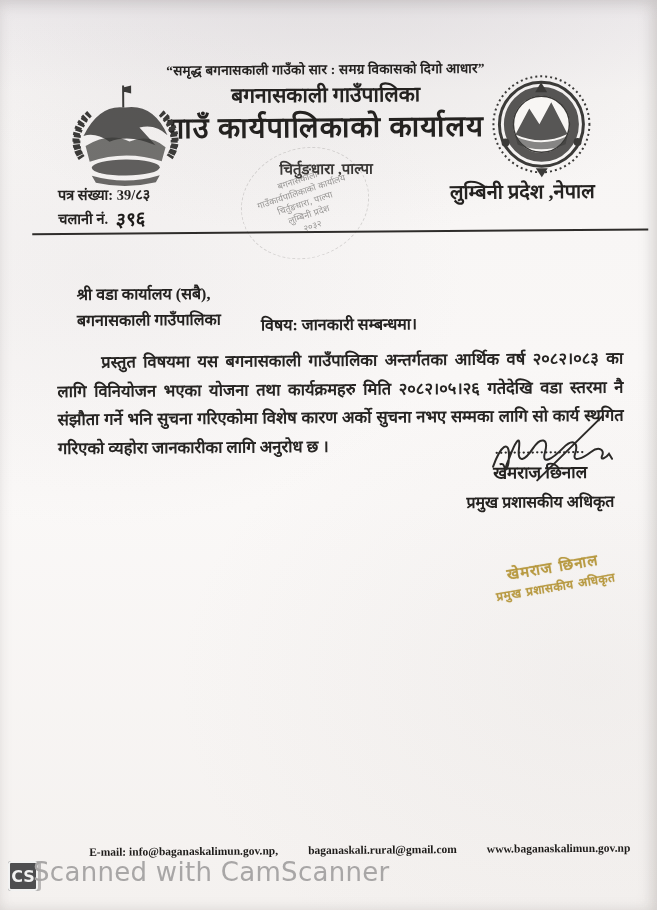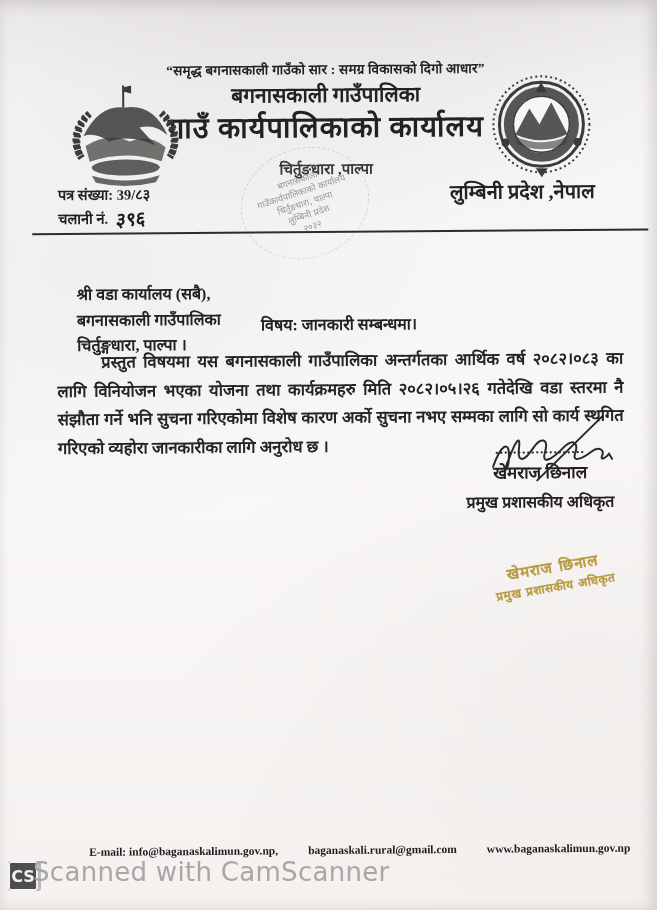--- a/index.html
+++ b/index.html
@@ -125,21 +125,20 @@
 
     <div class="meta-right">
       <div>लुम्बिनी प्रदेश ,नेपाल</div>
     </div>
 
     <div class="rule"></div>
 
     <div class="recipient">
       <div>श्री वडा कार्यालय (सबै),</div>
       <div>बगनासकाली गाउँपालिका</div>
-      <div>चिर्तुङ्गधारा, पाल्पा ।</div>
     </div>
 
     <div class="subject">विषय: जानकारी सम्बन्धमा।</div>
 
     <div class="body-par">प्रस्तुत विषयमा यस बगनासकाली गाउँपालिका अन्तर्गतका आर्थिक वर्ष २०८२।०८३ का लागि विनियोजन भएका योजना तथा कार्यक्रमहरु मिति २०८२।०५।२६ गतेदेखि वडा स्तरमा नै संझौता गर्ने भनि सुचना गरिएकोमा विशेष कारण अर्को सुचना नभए सम्मका लागि सो कार्य स्थगित गरिएको व्यहोरा जानकारीका लागि अनुरोध छ ।</div>
 
     <div class="sig-block">
       <span class="sig-svg">
         <svg width="150" height="70" viewBox="0 0 150 70">
           <path d="M18 52 C26 30 34 26 34 40 C34 56 26 62 34 44 C40 28 46 18 44 34 C42 50 50 46 58 34 C66 22 74 24 70 38 C66 52 78 44 88 34 C98 24 104 28 100 40 C97 49 108 44 116 38 C124 32 130 36 127 42 C125 47 131 44 134 40 L137 45" fill="none" stroke="#2c2a28" stroke-width="2" stroke-linecap="round"></path>

